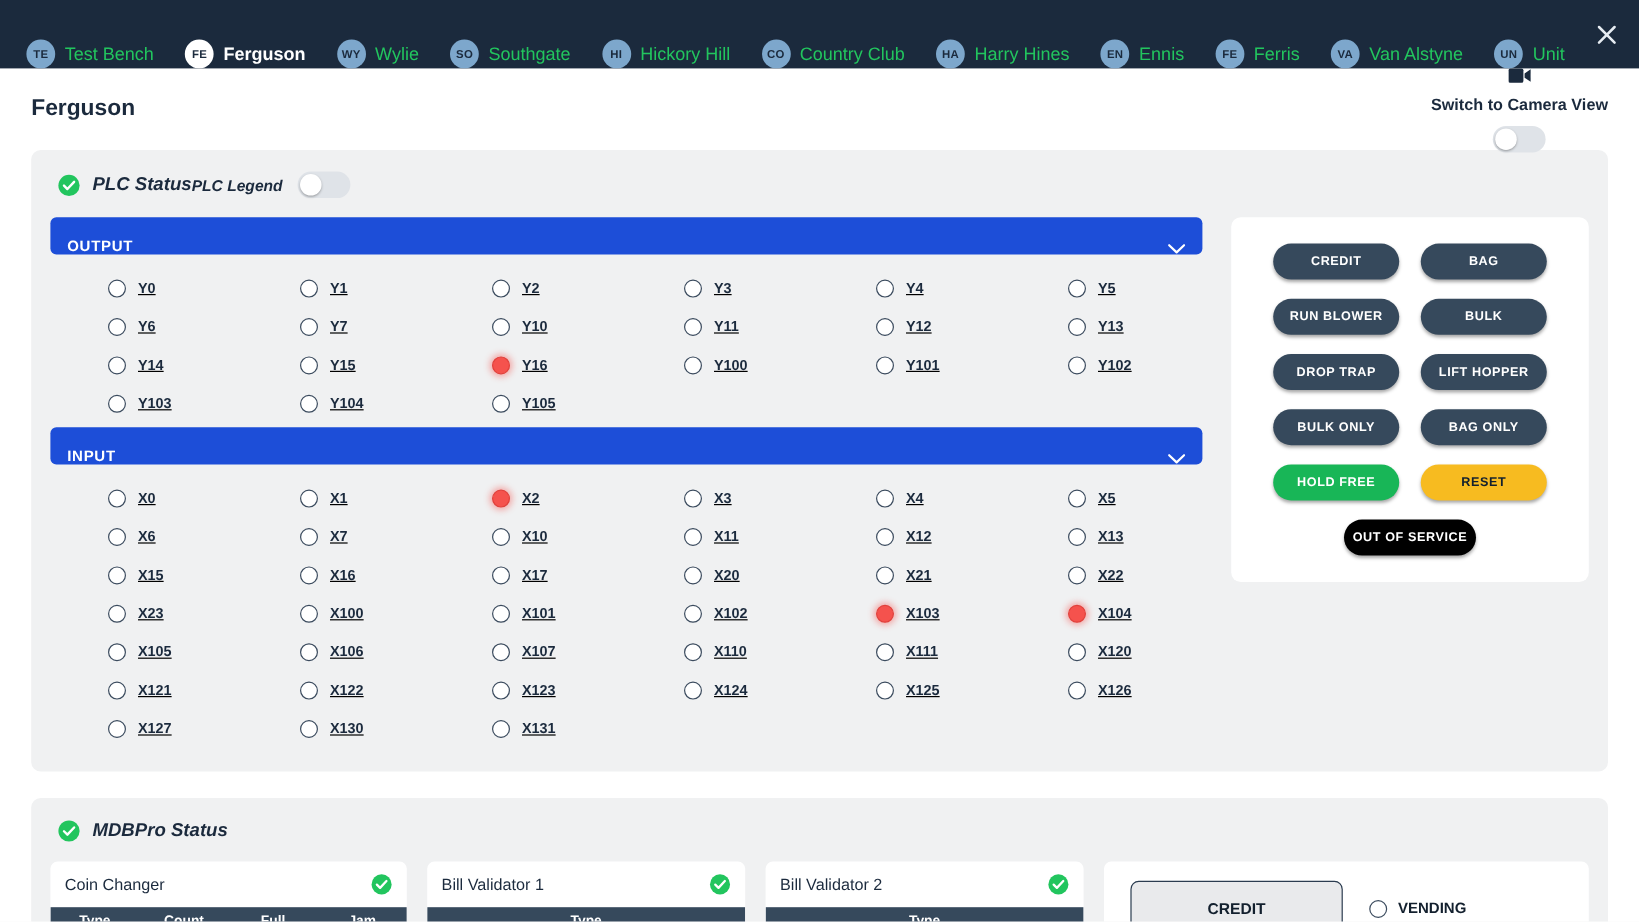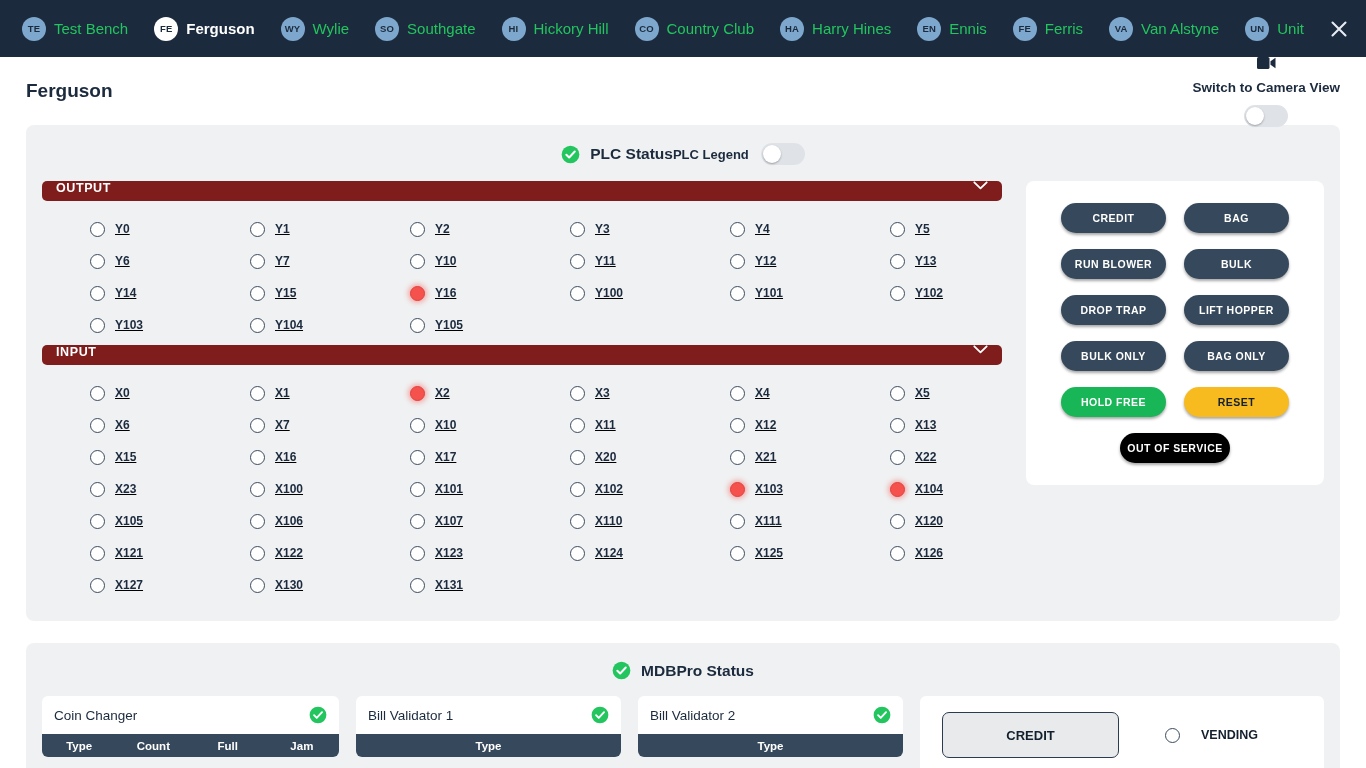--- a/index.html
+++ b/index.html
@@ -8,21 +8,21 @@
     overflow: hidden;
     background: #ffffff;
     font-family: "Liberation Sans", sans-serif;
   }
 
   
   .topbar {
     height: 57px;
     background: #1b2a3d;
     display: flex;
-    align-items: center;
+    align-items: flex-end;
     padding: 0 0 0 22px;
     position: relative;
     overflow: hidden;
     white-space: nowrap;
   }
   .nav-item {
     display: inline-flex;
     align-items: center;
     gap: 8px;
     margin-right: 26px;
@@ -93,40 +93,41 @@
   
   .card {
     margin: 0 26px 22px 26px;
     background: #f0f1f2;
     border-radius: 8px;
     padding: 18px 16px 16px 16px;
   }
   .card-head {
     display: flex;
     align-items: center;
-    justify-content: center;
+    justify-content: flex-start;
     margin-bottom: 16px;
     padding: 0 6px;
+    font-style: italic;
   }
   .card-head-left { display: flex; align-items: center; gap: 10px; }
   .card-title { font-size: 15.5px; font-weight: bold; color: #1b2a3d; }
   .legend-wrap { display: flex; align-items: center; gap: 12px; }
   .legend-label { font-size: 13px; font-weight: bold; color: #1b2a3d; }
 
   .plc-body { display: flex; gap: 24px; align-items: flex-start; }
   .plc-left { flex: 1 1 auto; min-width: 0; }
   .plc-right { flex: 0 0 298px; }
 
   
   .sec-bar {
-    background: #7f1d1d;
+    background: #1d4ed8;
     border-radius: 5px;
-    height: 20px;
-    display: flex;
-    align-items: flex-start;
+    height: 31px;
+    display: flex;
+    align-items: flex-end;
     justify-content: space-between;
     padding: 0 14px;
     color: #fff;
     font-size: 12.5px;
     font-weight: bold;
     letter-spacing: .6px;
     cursor: pointer;
   }
   .sec-bar .chev { display: block; }
 
@@ -242,21 +243,21 @@
     border-radius: 7px;
     background: #e9eaec;
     display: flex;
     align-items: center;
     justify-content: center;
     font-size: 13px;
     font-weight: bold;
     color: #13202e;
     cursor: pointer;
   }
-  .vend-wrap { display: flex; align-items: center; gap: 21px; margin-left: 24px; }
+  .vend-wrap { display: flex; align-items: center; gap: 9px; }
   .vend-dot {
     width: 15px; height: 15px;
     border-radius: 50%;
     background: #fff;
     border: 1.4px solid #3b4b5e;
   }
   .vend-label { font-size: 12.5px; font-weight: bold; color: #13202e; }
 
   .check-ico { display: block; flex: 0 0 auto; }
 </style>

